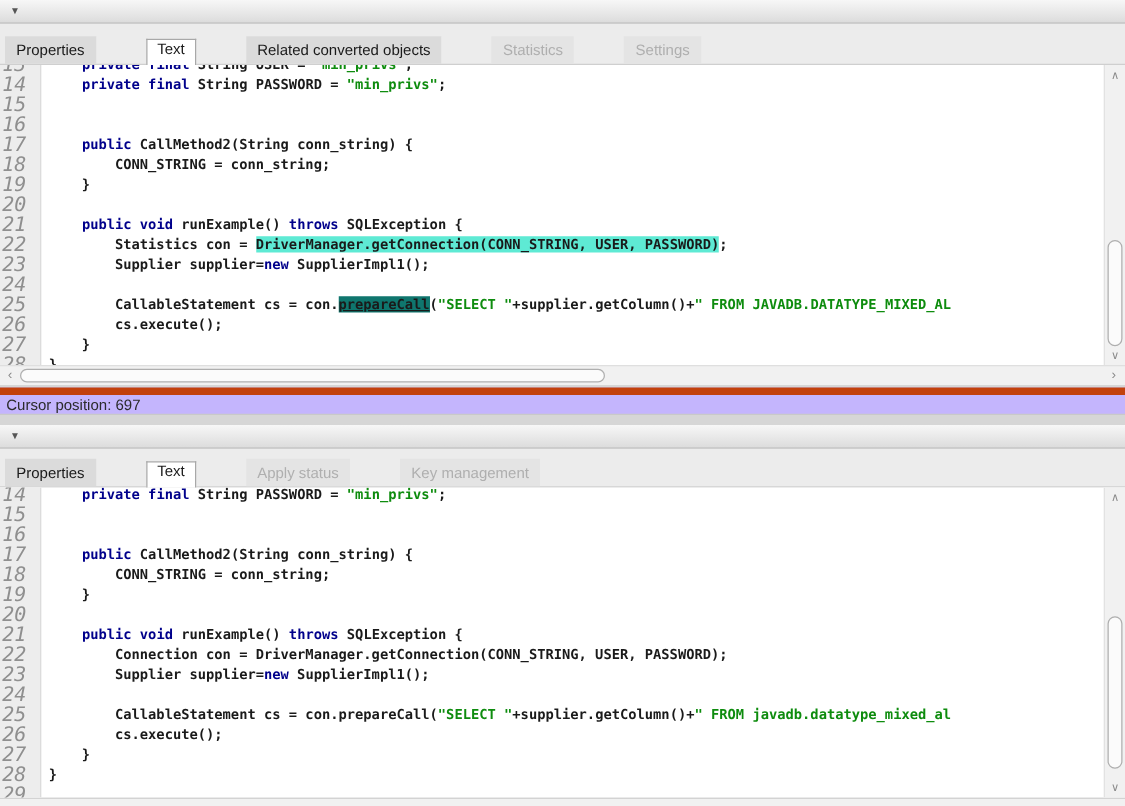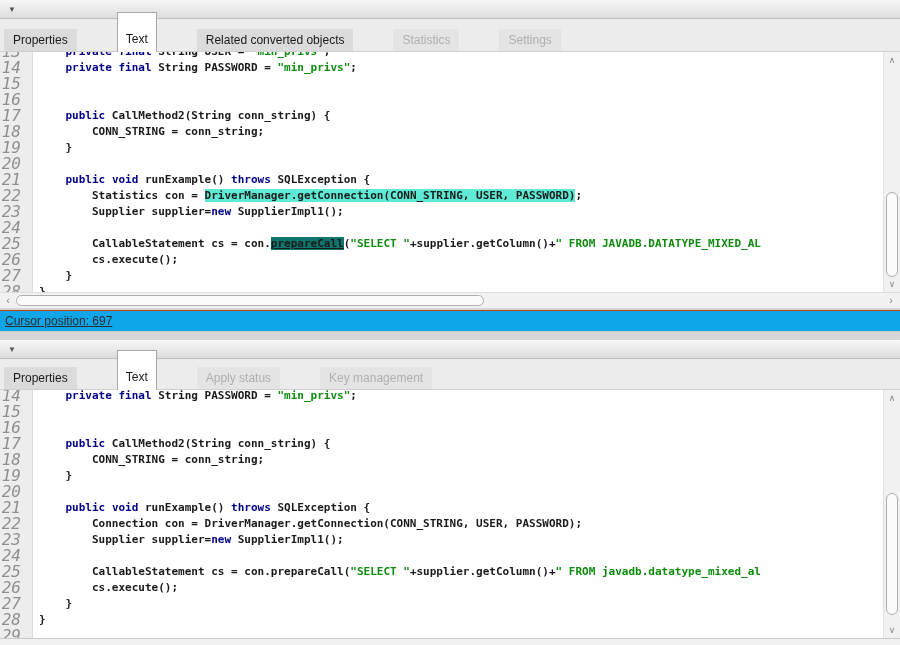--- a/index.html
+++ b/index.html
@@ -25,21 +25,21 @@
   }
   .tabbar.src { height: 33px; }
   .tabbar.tgt { height: 31px; }
   .tab {
     font-size: 12px; padding: 4px 9px; margin-right: 2px;
     color: #1A1A1A; white-space: nowrap; position: relative;
   }
   .tab.normal { background: #DBDBDB; }
   .tab.active {
     background: #FFFFFF; border: 1px solid #A8A8A8; border-bottom: none;
-    padding: 19px 8px 6px; margin-bottom: -1px; z-index: 2;
+    padding: 0 8px 6px; margin-bottom: -1px; z-index: 2;
   }
   .tab.disabled { background: #E4E4E4; color: #AFAFAF; margin-top: 25px; }
 
   .code-wrap { position: relative; background: #FFFFFF; overflow: hidden; }
   .code-wrap.src { height: 240px; }
   .code-wrap.tgt { height: 248px; }
   .gutter-bg {
     position: absolute; left: 0; top: 0; bottom: 0; width: 33px;
     background: #EDEDED; border-right: 1px solid #DCDCDC;
   }
@@ -82,25 +82,24 @@
     position: absolute; top: 0; width: 16px; height: 100%;
     color: #8A8A8A; font-size: 11px; text-align: center; line-height: 14px;
   }
   .harrow.left { left: 0; } .harrow.right { right: 1px; }
   .hthumb {
     position: absolute; top: 2px; height: 11px; left: 16px; width: 468px;
     background: #FBFBFB; border: 1px solid #AFAFAF; border-radius: 7px;
   }
 
   .statusbar {
-    height: 22px; margin-top: 2px; background: #0ea5e9;
-    border-top: 1px solid #c2410c; border-bottom: 1px solid #C9C9C9;
+    height: 22px; margin-top: 2px; background: #c4b5fd;
+    border-top: 6px solid #c2410c; border-bottom: 1px solid #C9C9C9;
     font-size: 12px; color: #2B2B2B; display: flex; align-items: center;
     padding-left: 5px;
-    text-decoration: underline;
   }
   .gap { height: 8px; }
   .bottom-strip { height: 7px; background: #F1F1F1; border-top: 1px solid #C9C9C9; }
 </style>
 </head>
 <body>
 
 <div>
   <div class="panel-header">
     <span class="collapse">▼</span>

